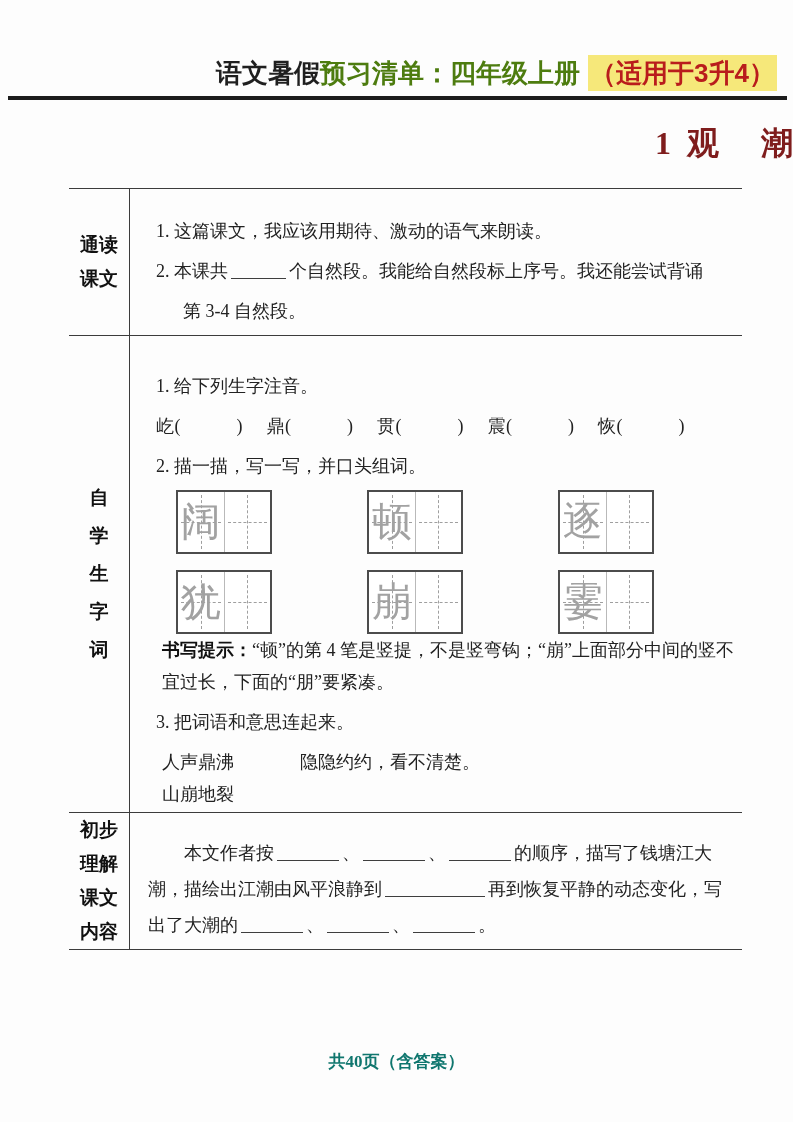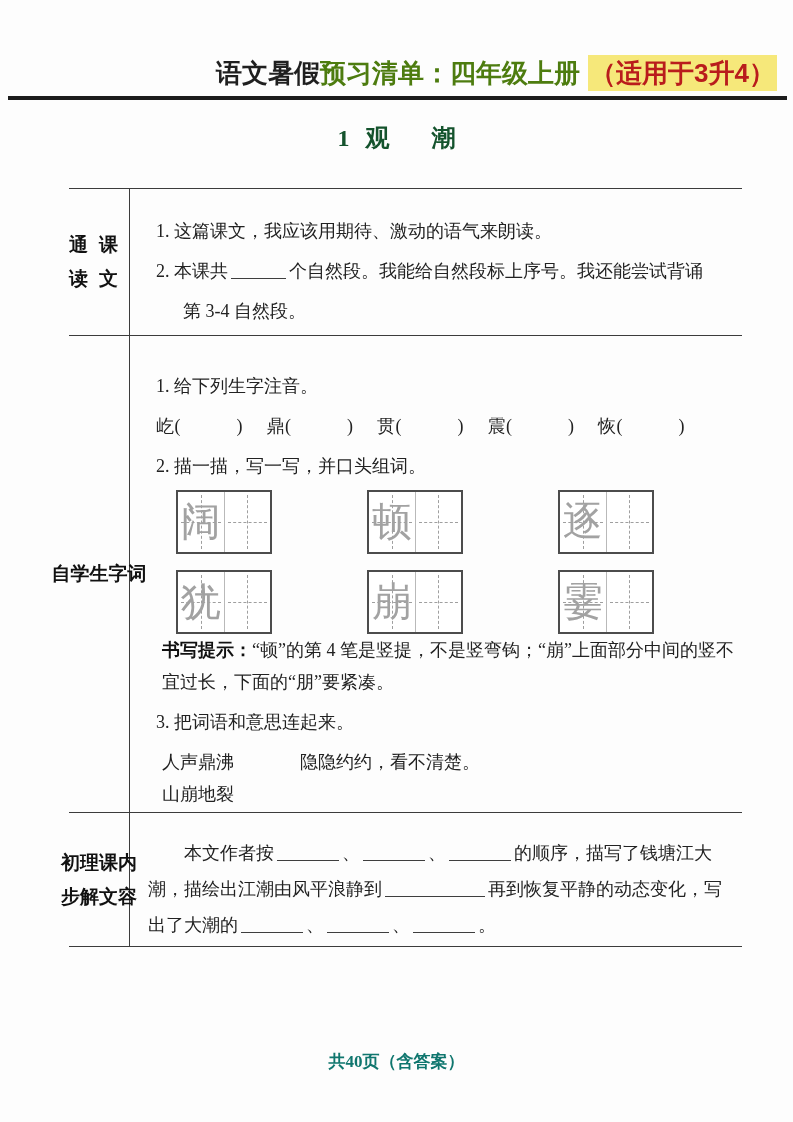--- a/index.html
+++ b/index.html
@@ -17,33 +17,33 @@
   }
   .h-red   { color:#4d7c0f; }
   .h-hl    { background:#f6e87a; color:#b91c1c; padding:3px 2px; margin-left:8px; }
   .double-rule {
     position:absolute; top:96px; left:8px; width:779px; height:3px;
     border-top:2px solid #1c1c1c; border-bottom:2px solid #1c1c1c;
   }
   
   .lesson-title {
     position:absolute; top:122px; left:0; width:100%;
-    text-align:center; font-weight:bold; font-size:24px; color:#14532d;
+    text-align:right; font-weight:bold; font-size:32px; color:#7f1d1d;
   }
   .lesson-title .num { margin-right:16px; }
   .lesson-title .w1  { margin-right:42px; }
   
   .ptable {
     position:absolute; left:69px; top:188px; width:673px;
     border-top:1.5px solid #3c3c3c;
   }
   .trow { display:flex; border-bottom:1.5px solid #3c3c3c; }
   .tlabel {
     width:61px; flex:0 0 61px; border-right:1.5px solid #3c3c3c;
-    display:flex; flex-direction:row; align-items:center; justify-content:center;
+    display:flex; flex-direction:column; align-items:center; justify-content:center;
     font-family:"Liberation Sans","DejaVu Sans",sans-serif;
     font-weight:bold; font-size:19px; color:#111; line-height:34px;
   }
   .tlabel.tall { line-height:38px; }
   .tcontent { flex:1; padding:0 6px 0 18px; font-size:18px; line-height:32px; color:#222; }
   .r1 { min-height:102px; }
   .r2 { min-height:477px; }
   .r3 { min-height:134px; }
   .r4 { min-height:107px; }
   .r1 .tcontent { padding-top:18px; }

